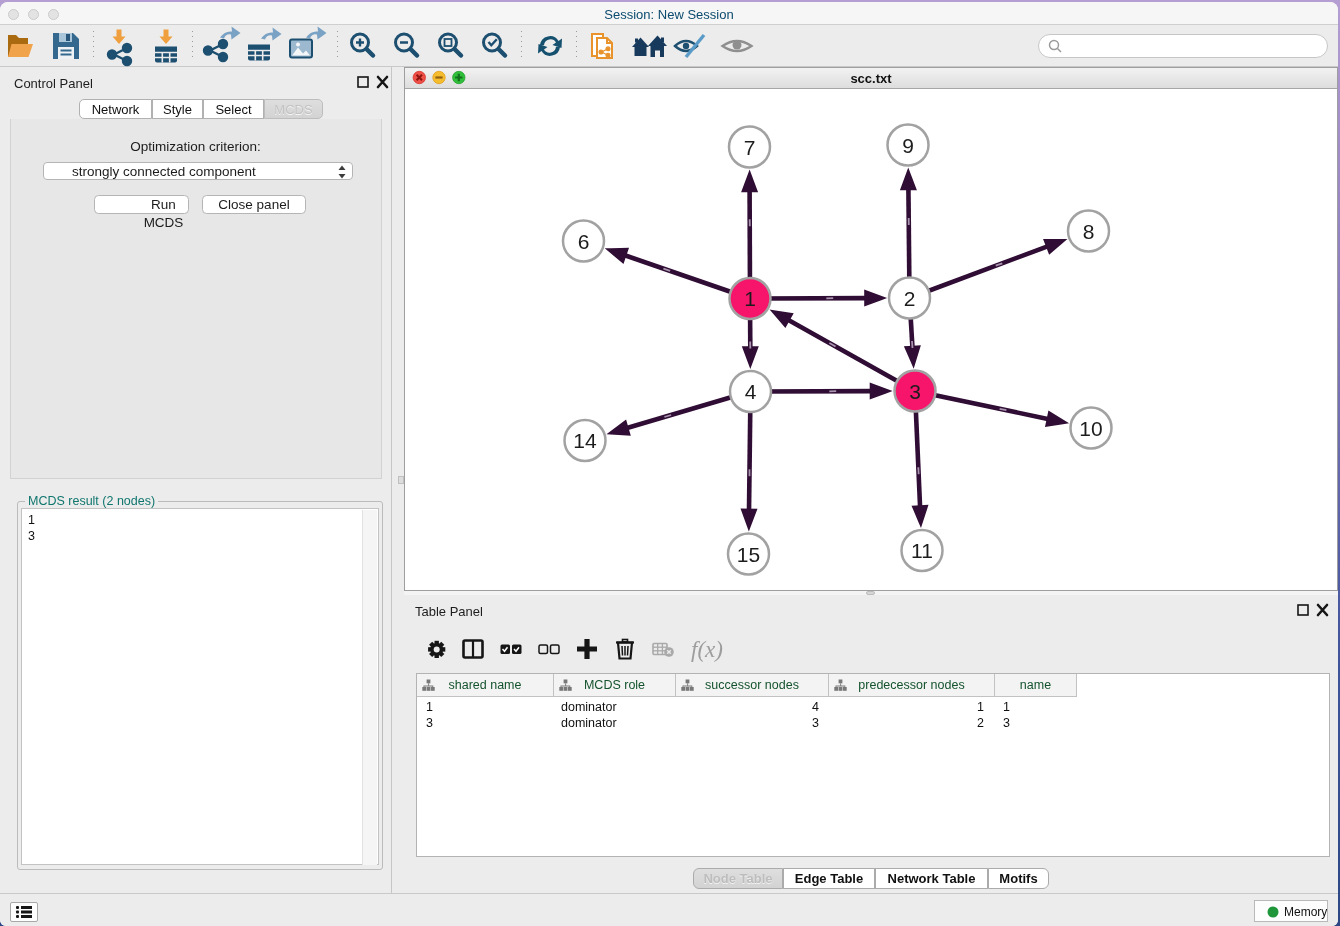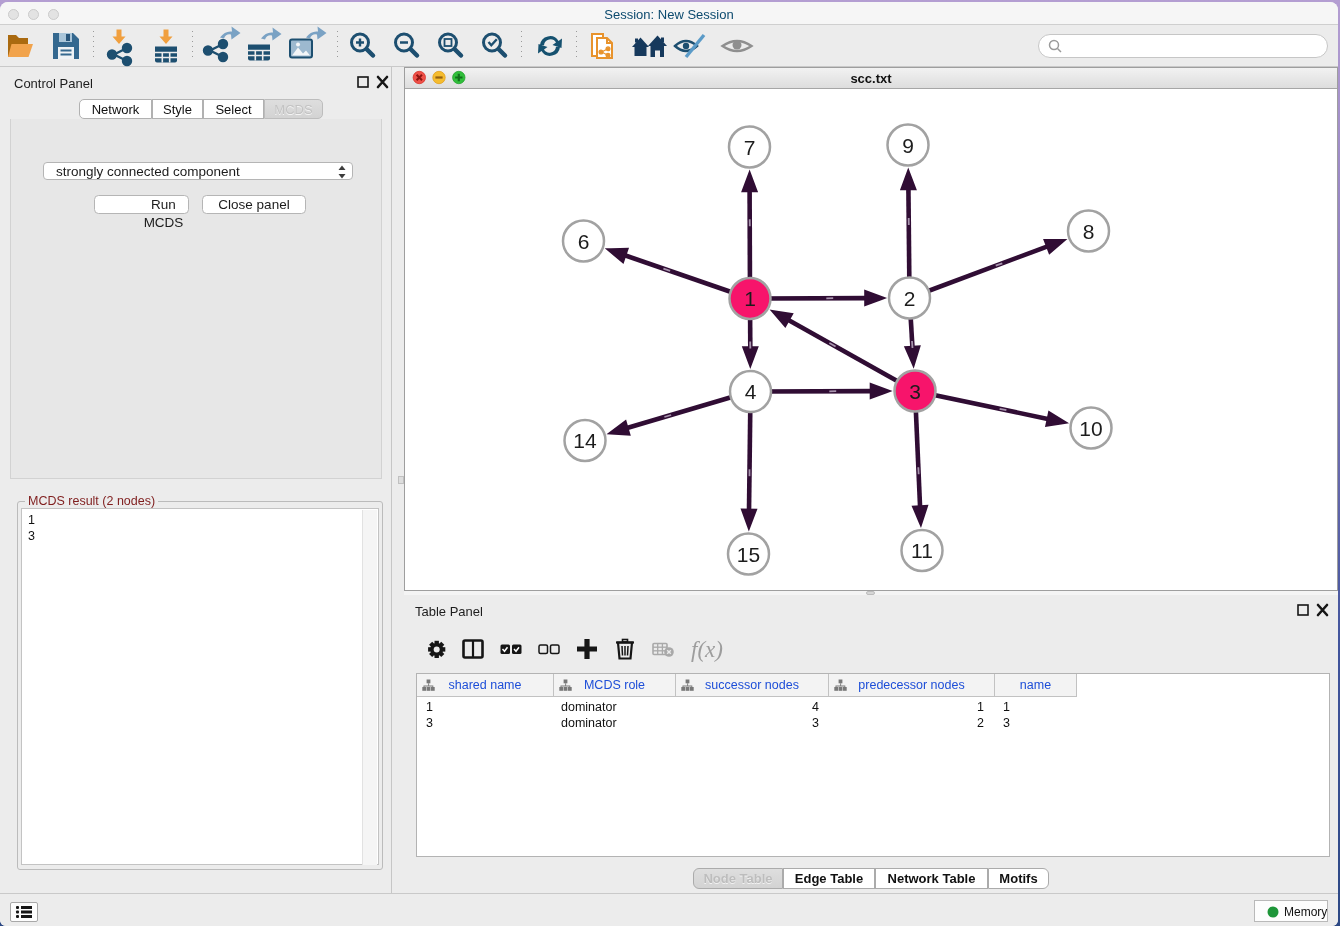--- a/index.html
+++ b/index.html
@@ -13,38 +13,38 @@
 #toolbar { position:absolute; left:0; top:23px; width:100%; height:42px; background:#ececec; border-bottom:1px solid #c9c9c9; }
 .sep { position:absolute; top:6px; height:30px; width:1px; background-image:linear-gradient(#9a9a9a 30%, rgba(0,0,0,0) 0%); background-size:1px 5px; }
 #search { position:absolute; left:1038px; top:9px; width:290px; height:24px; border:1px solid #c6c6c6; border-radius:12px; background:#fff; }
 
 #cpanel { position:absolute; left:0; top:65px; width:392px; height:826px; background:#ececec; border-right:1px solid #c6c6c6; }
 .ptitle { position:absolute; font-size:13px; color:#1d1d1d; }
 .tab { position:absolute; height:20px; background:#fff; border:1px solid #b1b1b1; font-size:13px; font-weight:400; color:#111; text-align:center; line-height:19px; }
 .tabsel { background:linear-gradient(#dedede,#d3d3d3); color:#c3c3c3; text-shadow:0 1px 0 #f4f4f4; border-color:#bdbdbd; }
 #mcdsbody { position:absolute; left:10px; top:52px; width:372px; height:360px; background:#e7e7e7; border:1px solid #d2d2d2; border-top:none; }
 #optlabel { position:absolute; left:0; top:72px; width:100%; text-align:center; font-size:13.5px; color:#1c1c1c; }
-#combo { position:absolute; left:43px; top:95px; width:310px; height:18px; background:#fff; border:1px solid #b5b5b5; border-radius:4px; font-size:13.5px; color:#1c1c1c; line-height:17px; padding-left:12px; }
+#combo { position:absolute; left:43px; top:95px; width:310px; height:18px; background:#fff; border:1px solid #b5b5b5; border-radius:4px; font-size:13.5px; color:#1c1c1c; line-height:17px; padding-left:28px; }
 .btn { position:absolute; top:128px; height:19px; background:#fff; border:1px solid #b5b5b5; border-radius:4.5px; font-size:13.5px; color:#1c1c1c; text-align:center; line-height:18px; }
 #groupbox { position:absolute; left:17px; top:434px; width:366px; height:369px; border:1px solid #bbbbbb; border-radius:3px; }
-#grouptitle { position:absolute; left:7px; top:-8px; background:#ececec; padding:0 3px; font-size:12.5px; color:#7f1d1d; }
+#grouptitle { position:absolute; left:7px; top:-8px; background:#ececec; padding:0 3px; font-size:12.5px; color:#0f766e; }
 #resultarea { position:absolute; left:3px; top:6px; width:358px; height:357px; background:#fff; border:1px solid #c3c3c3; font-size:12.5px; color:#111; line-height:16px; padding:3px 0 0 6px; }
 #resscroll { position:absolute; right:1px; top:1px; width:15px; height:355px; background:#f5f5f5; border-left:1px solid #e2e2e2; }
 
 #frame { position:absolute; left:404px; top:65px; width:934px; height:524px; border:1px solid #9e9e9e; background:#ffffff; }
 #ftitle { position:absolute; left:0; top:0; width:100%; height:21px; background:linear-gradient(#f2f2f2,#dddddd); border-bottom:1px solid #a6a6a6; }
 #ftext { position:absolute; top:3px; width:100%; text-align:center; font-size:13px; font-weight:700; color:#111; }
 #graph { position:absolute; left:-1px; top:19.5px; }
 #hsplit { position:absolute; left:404px; top:589px; width:934px; height:4px; background:#f4f4f4; }
 #hhandle { position:absolute; left:462px; top:0px; width:9px; height:4px; background:#d6d6d6; border:1px solid #bdbdbd; border-radius:2px; }
 #vhandle { position:absolute; left:398px; top:474px; width:6px; height:8px; background:#ddd; border:1px solid #c0c0c0; }
 
 #tpanel { position:absolute; left:404px; top:593px; width:934px; height:298px; background:#ececec; }
 #ttable { position:absolute; left:12px; top:78px; width:914px; height:184px; background:#fff; border:1px solid #b3b3b3; }
-.th { position:absolute; top:0; height:23px; background:#f3f3f3; border-right:1px solid #c2c2c2; border-bottom:1px solid #c2c2c2; font-size:12.5px; color:#1d4ed8; text-align:center; line-height:23px; }
+.th { position:absolute; top:0; height:23px; background:#f3f3f3; border-right:1px solid #c2c2c2; border-bottom:1px solid #c2c2c2; font-size:12.5px; color:#14532d; text-align:center; line-height:23px; }
 .td { position:absolute; font-size:12.5px; color:#111; height:16px; line-height:16px; }
 .btab { position:absolute; top:273px; height:21px; background:#fff; border:1px solid #ababab; font-size:13px; font-weight:700; color:#111; text-align:center; line-height:20px; }
 
 #status { position:absolute; left:0; top:891px; width:100%; height:33px; background:#ececec; border-top:1px solid #c9c9c9; }
 #listbtn { position:absolute; left:10px; top:8px; width:28px; height:20px; background:#fdfdfd; border:1px solid #a8a8a8; border-radius:2px; }
 #membtn { position:absolute; left:1254px; top:6px; width:74px; height:22px; background:#fdfdfd; border:1px solid #b9b9b9; font-size:12px; color:#111; }
 </style></head>
 <body>
 <div id="win">
   <div id="titlebar">
@@ -189,20 +189,21 @@
     <div class="ptitle" style="left:14px; top:9px;">Control Panel</div>
     <svg width="40" height="16" viewBox="0 0 40 16" style="position:absolute;left:355px;top:7px">
       <rect x="3" y="3" width="10" height="10" fill="none" stroke="#161616" stroke-width="1.6"></rect>
       <path d="M23 3 L32 13 M32 3 L23 13" stroke="#161616" stroke-width="2.6" stroke-linecap="round"></path>
     </svg>
     <div class="tab" style="left:79px; top:32px; width:73px; border-radius:5px 0 0 5px;">Network</div>
     <div class="tab" style="left:152px; top:32px; width:51px;">Style</div>
     <div class="tab" style="left:203px; top:32px; width:61px;">Select</div>
     <div class="tab tabsel" style="left:264px; top:32px; width:59px; border-radius:0 5px 5px 0;">MCDS</div>
     <div id="mcdsbody"></div>
+    <div id="optlabel">Optimization criterion:</div>
     <div id="combo">strongly connected component<svg width="12" height="16" viewBox="0 0 12 16" style="position:absolute;right:4px;top:1px">
           <path d="M6 1.5 L9.5 6 L2.5 6 Z" fill="#3c3c3c"></path>
           <path d="M6 14.5 L9.5 10 L2.5 10 Z" fill="#3c3c3c"></path>
         </svg></div>
     <div class="btn" style="left:94px; width:95px;padding-left:44px;">Run MCDS</div>
     <div class="btn" style="left:202px; width:104px;">Close panel</div>
     <div id="groupbox">
       <div id="grouptitle">MCDS result (2 nodes)</div>
       <div id="resultarea">1<br>3<div id="resscroll"></div></div>
     </div>

